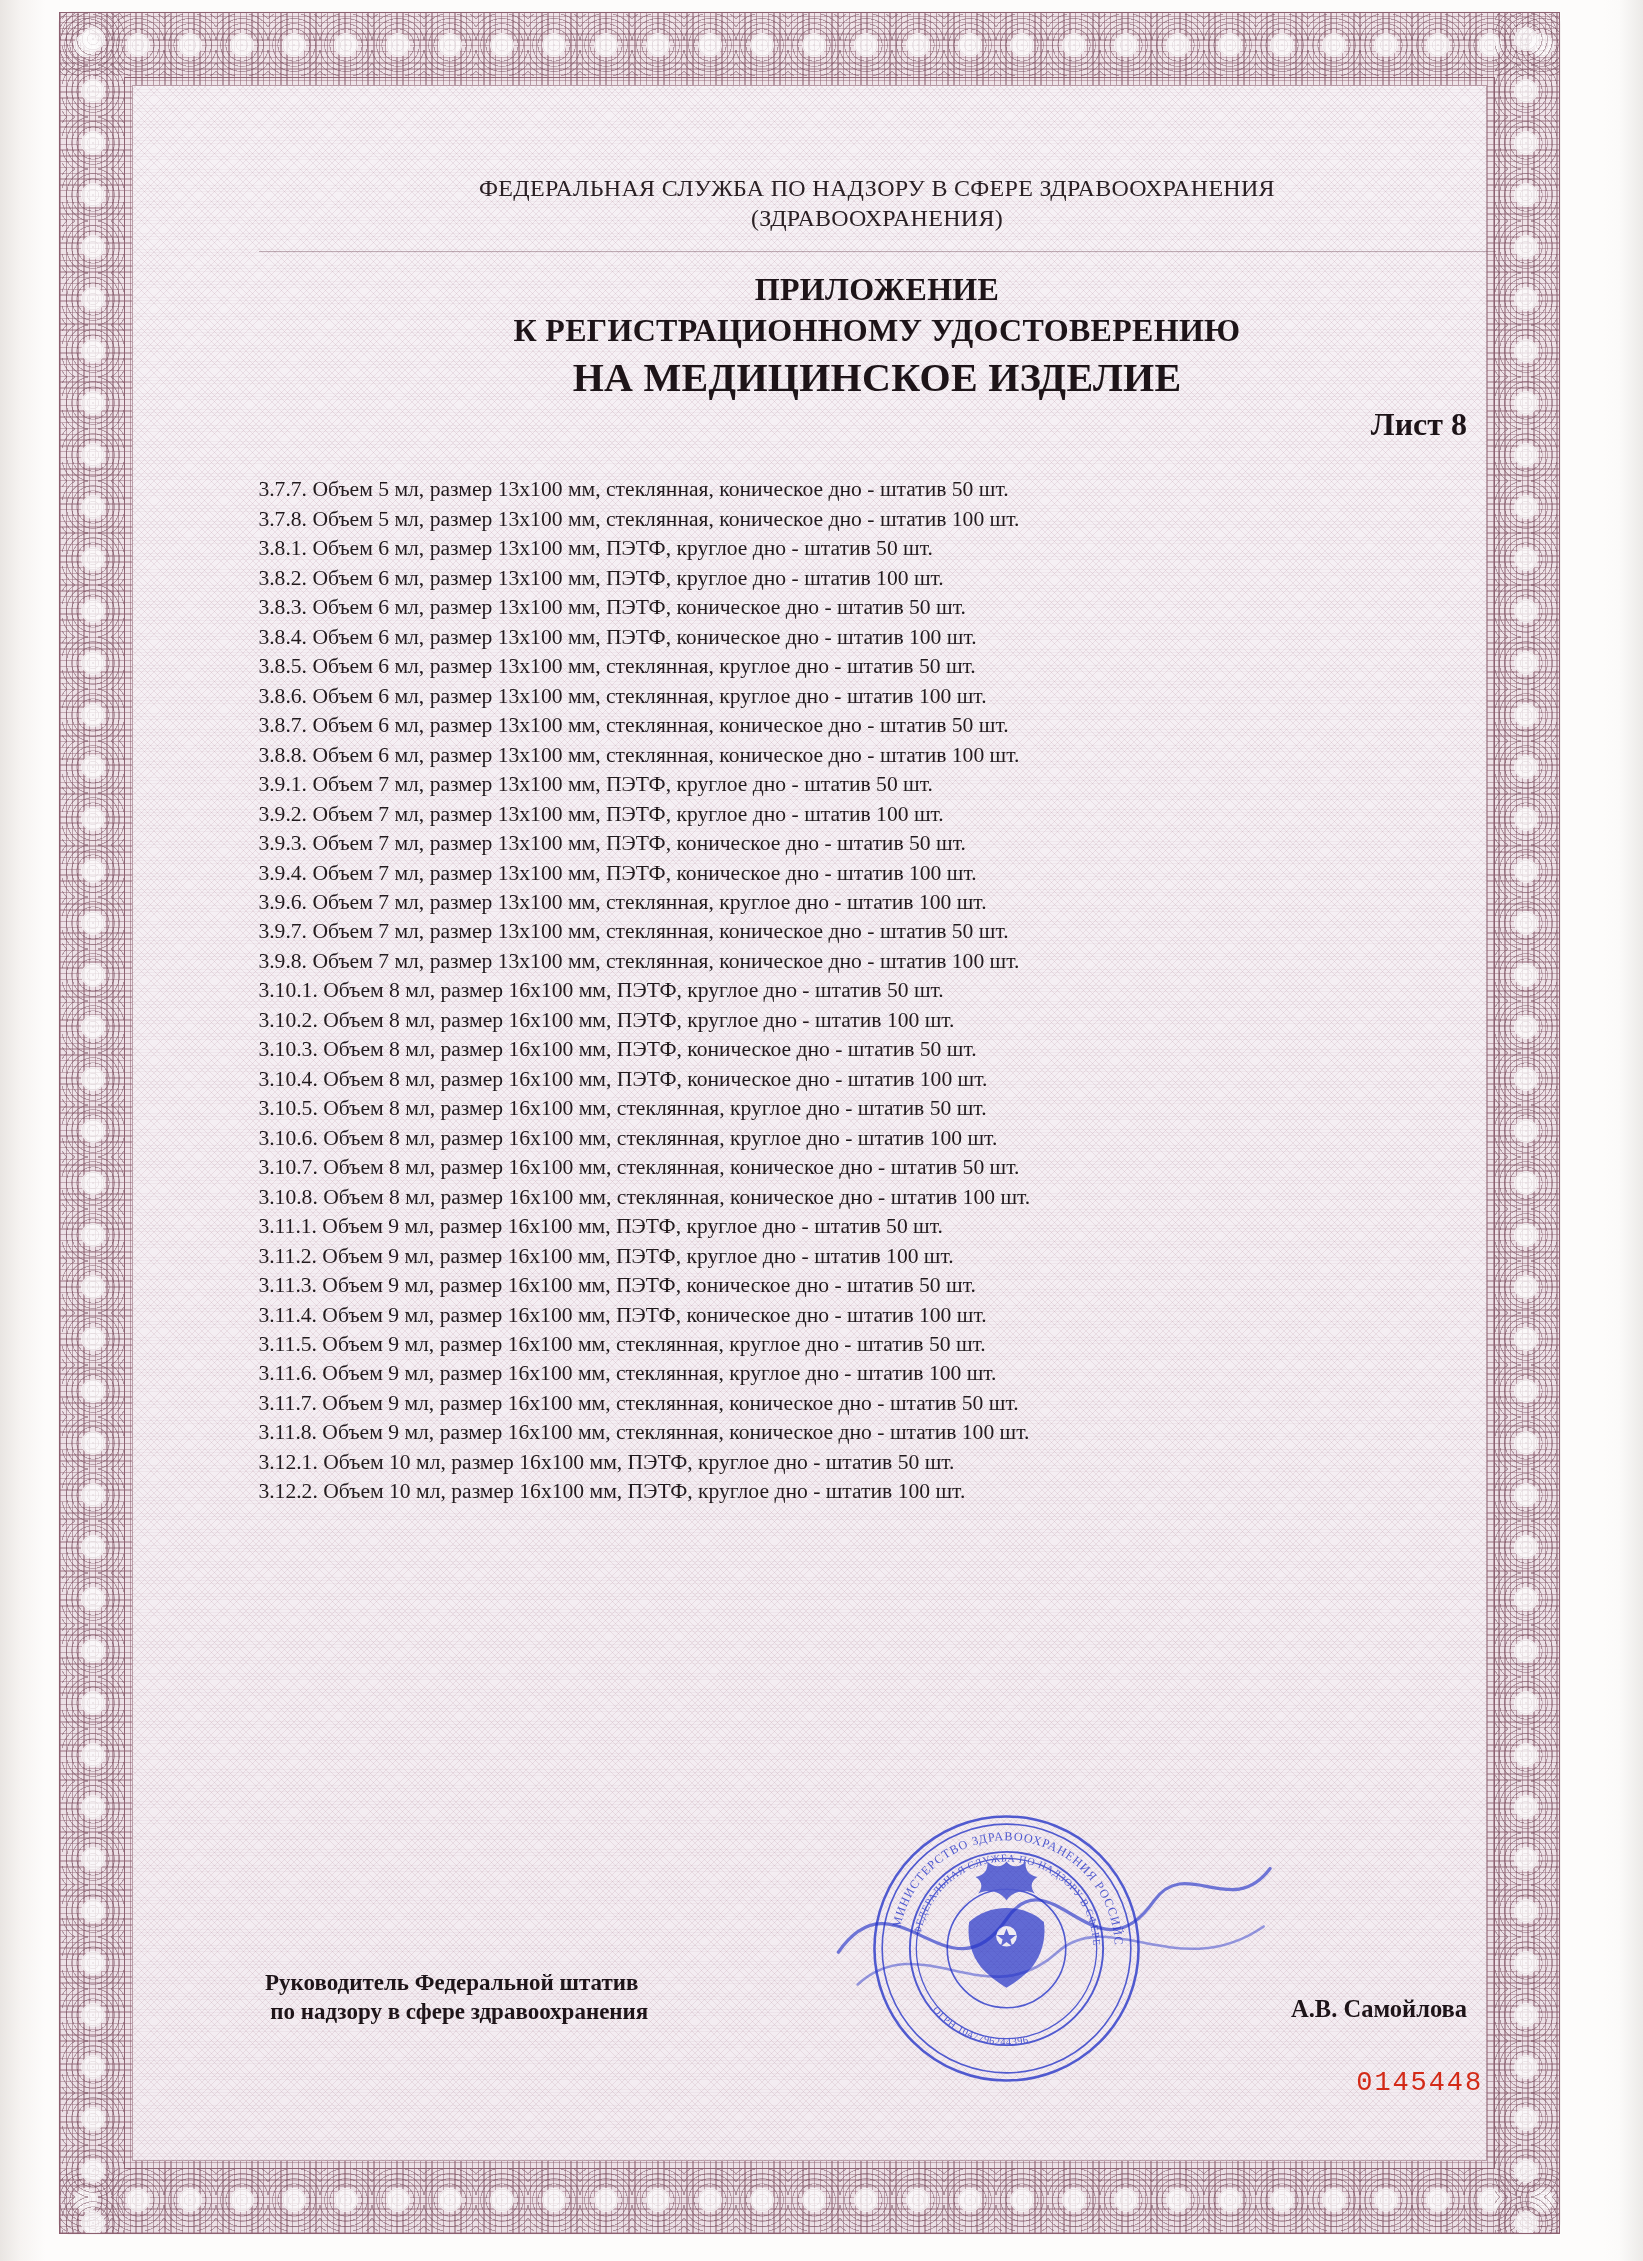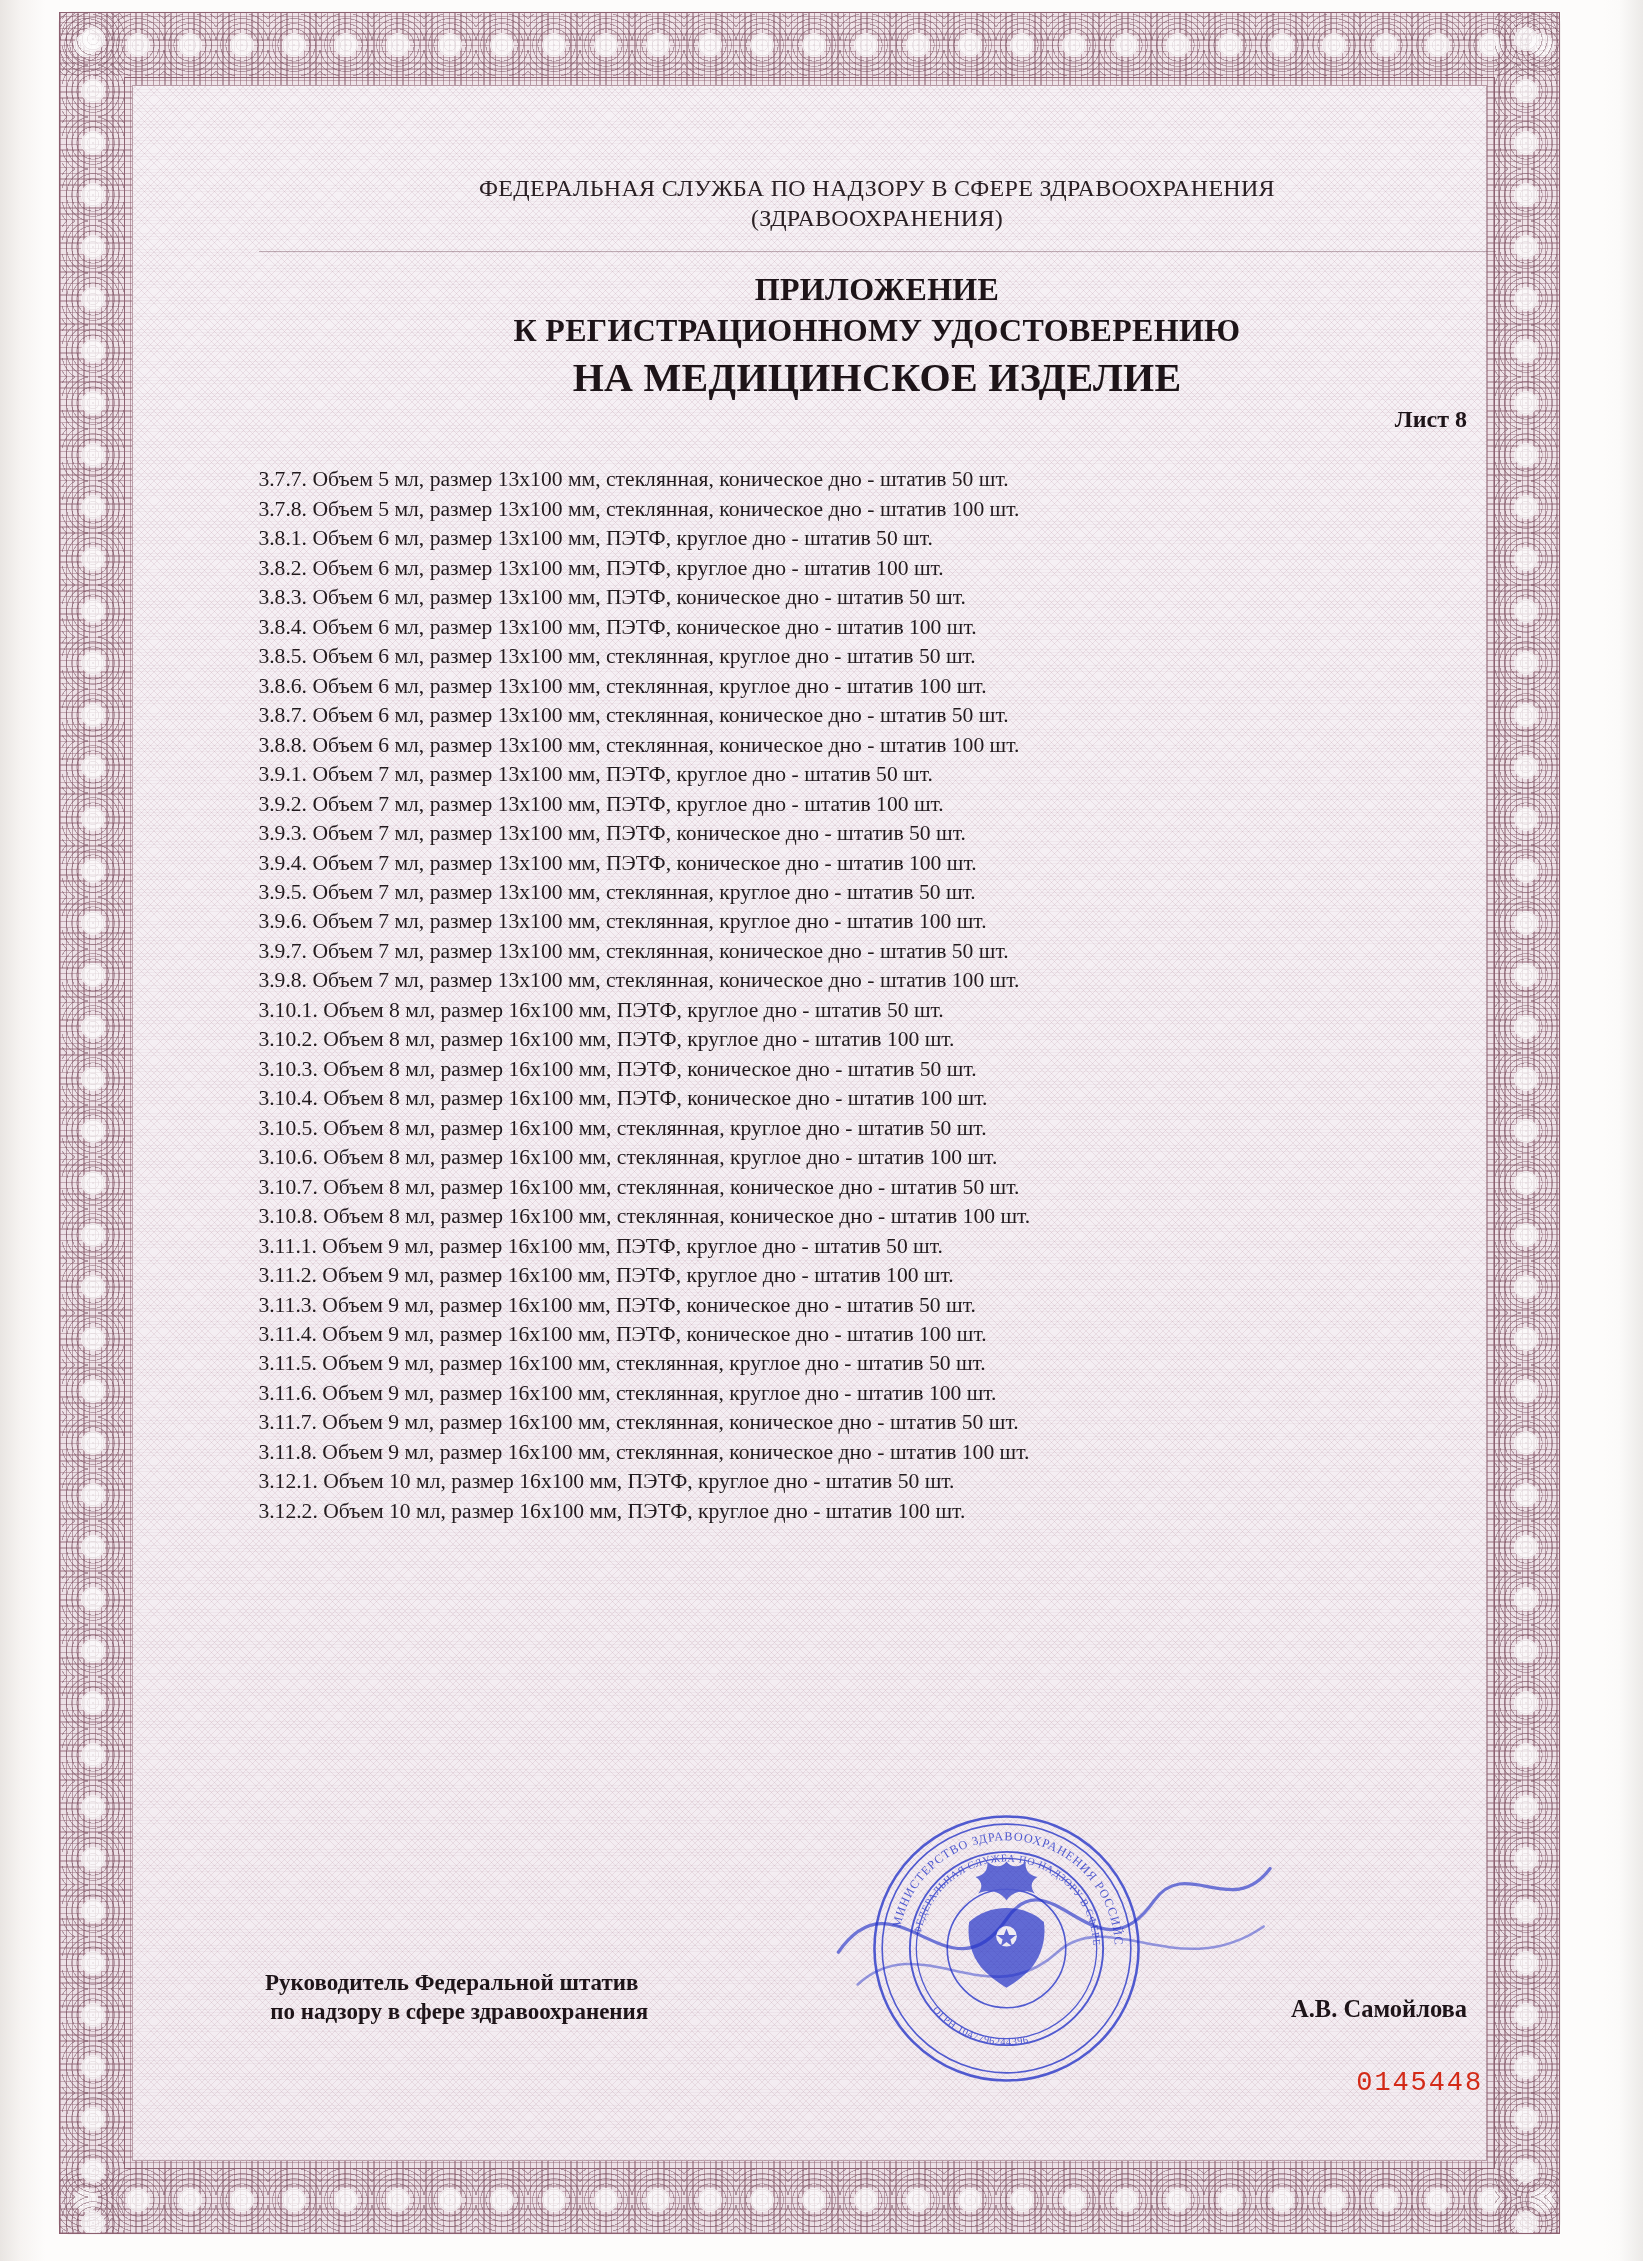--- a/index.html
+++ b/index.html
@@ -169,21 +169,21 @@
     left: 615px;
     top: 0;
     font-weight: bold;
     font-size: 27px;
     color: #1d1418;
     white-space: pre;
   }
   .sheet {
     text-align: right;
     font-weight: bold;
-    font-size: 24px;
+    font-size: 32px;
     color: #1d1418;
     margin-top: 2.6px;
     padding-right: 35px;
   }
 
   .items {
     margin-top: 32px;
     padding-left: 6.4px;
   }
   .item {
@@ -290,21 +290,20 @@
         <div class="item">3.8.3. Объем 6 мл, размер 13x100 мм, ПЭТФ, коническое дно - штатив 50 шт.</div>
         <div class="item">3.8.4. Объем 6 мл, размер 13x100 мм, ПЭТФ, коническое дно - штатив 100 шт.</div>
         <div class="item">3.8.5. Объем 6 мл, размер 13x100 мм, стеклянная, круглое дно - штатив 50 шт.</div>
         <div class="item">3.8.6. Объем 6 мл, размер 13x100 мм, стеклянная, круглое дно - штатив 100 шт.</div>
         <div class="item">3.8.7. Объем 6 мл, размер 13x100 мм, стеклянная, коническое дно - штатив 50 шт.</div>
         <div class="item">3.8.8. Объем 6 мл, размер 13x100 мм, стеклянная, коническое дно - штатив 100 шт.</div>
         <div class="item">3.9.1. Объем 7 мл, размер 13x100 мм, ПЭТФ, круглое дно - штатив 50 шт.</div>
         <div class="item">3.9.2. Объем 7 мл, размер 13x100 мм, ПЭТФ, круглое дно - штатив 100 шт.</div>
         <div class="item">3.9.3. Объем 7 мл, размер 13x100 мм, ПЭТФ, коническое дно - штатив 50 шт.</div>
         <div class="item">3.9.4. Объем 7 мл, размер 13x100 мм, ПЭТФ, коническое дно - штатив 100 шт.</div>
-        <div class="item">3.9.5. Объем 7 мл, размер 13x100 мм, стеклянная, круглое дно - штатив 50 шт.</div>
         <div class="item">3.9.6. Объем 7 мл, размер 13x100 мм, стеклянная, круглое дно - штатив 100 шт.</div>
         <div class="item">3.9.7. Объем 7 мл, размер 13x100 мм, стеклянная, коническое дно - штатив 50 шт.</div>
         <div class="item">3.9.8. Объем 7 мл, размер 13x100 мм, стеклянная, коническое дно - штатив 100 шт.</div>
         <div class="item">3.10.1. Объем 8 мл, размер 16x100 мм, ПЭТФ, круглое дно - штатив 50 шт.</div>
         <div class="item">3.10.2. Объем 8 мл, размер 16x100 мм, ПЭТФ, круглое дно - штатив 100 шт.</div>
         <div class="item">3.10.3. Объем 8 мл, размер 16x100 мм, ПЭТФ, коническое дно - штатив 50 шт.</div>
         <div class="item">3.10.4. Объем 8 мл, размер 16x100 мм, ПЭТФ, коническое дно - штатив 100 шт.</div>
         <div class="item">3.10.5. Объем 8 мл, размер 16x100 мм, стеклянная, круглое дно - штатив 50 шт.</div>
         <div class="item">3.10.6. Объем 8 мл, размер 16x100 мм, стеклянная, круглое дно - штатив 100 шт.</div>
         <div class="item">3.10.7. Объем 8 мл, размер 16x100 мм, стеклянная, коническое дно - штатив 50 шт.</div>

